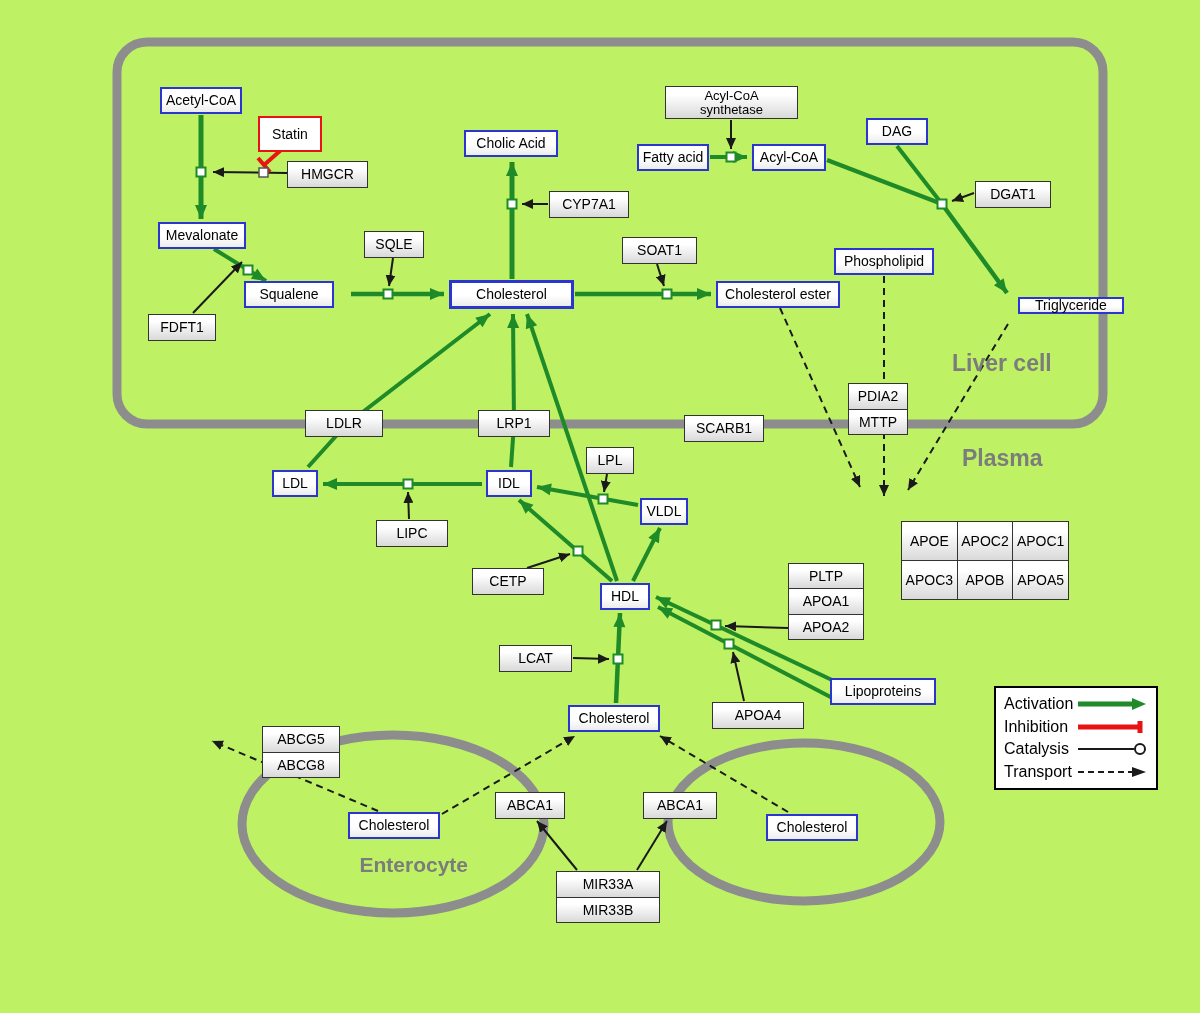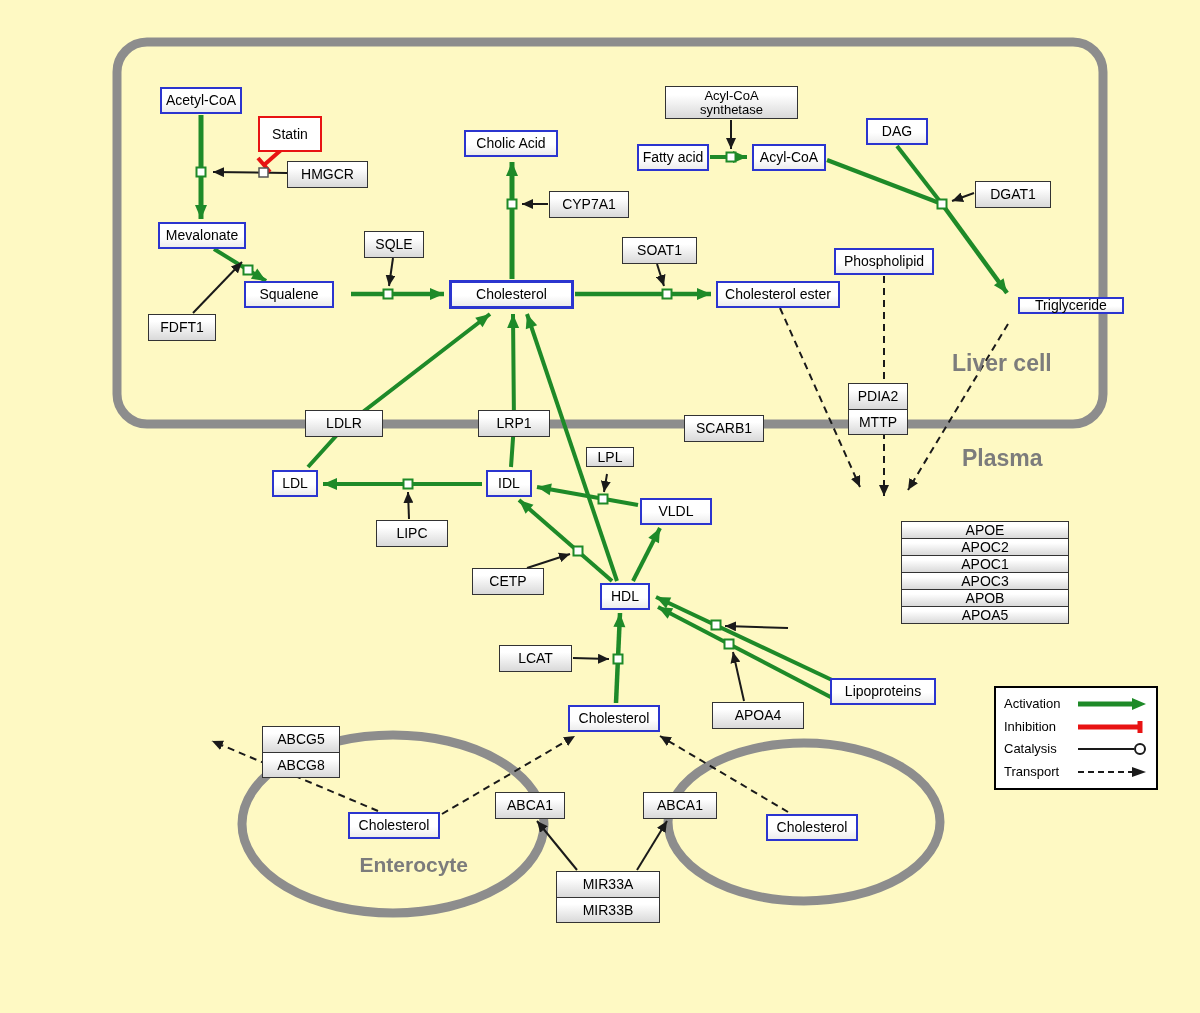--- a/index.html
+++ b/index.html
@@ -1,42 +1,42 @@
 <!DOCTYPE html>
 <html style="--c-activation: #1e8a28; --c-inhibition: #e81313; --c-metabolite_border: #2b35cf; --c-region: #8d8d8d;"><head>
 <meta charset="utf-8">
 <style>
   *{box-sizing:border-box;margin:0;padding:0}
   body{background:#fff}
-  .canvas{position:relative;width:1200px;height:1013px;background:#fef9c3;font-family:"Liberation Sans",sans-serif;overflow:hidden}
+  .canvas{position:relative;width:1200px;height:1013px;background:#bef264;font-family:"Liberation Sans",sans-serif;overflow:hidden}
   svg.edges{position:absolute;left:0;top:0}
   .regions *{fill:none;stroke:var(--c-region,#8d8d8d);stroke-width:9}
   .dash line{stroke:#1a1a1a;stroke-width:2;stroke-dasharray:7 5;fill:none}
   .act line,.act polyline{stroke:var(--c-activation,#1e8a28);fill:none}
   .cat line{stroke:#1a1a1a;stroke-width:2}
   .inh line{stroke:var(--c-inhibition,#e81313);stroke-width:4}
   .rn rect{fill:#fff;stroke:var(--c-activation,#1e8a28);stroke-width:2}
   .anchor{fill:#fff;stroke:#555;stroke-width:1.5}
   .fill-act{fill:var(--c-activation,#1e8a28)}
   .fill-blk{fill:#1a1a1a}
   .box{position:absolute;display:flex;align-items:center;justify-content:center;font-size:14px;color:#000;text-align:center;background:#fff;line-height:1.05}
   .m{border:2px solid var(--c-metabolite_border,#2b35cf);background:linear-gradient(180deg,#ffffff 55%,#ececec)}
   .m.thick{border-width:3px}
   .e{border:1px solid #333;background:linear-gradient(180deg,#ffffff 25%,#d9d9d9)}
   .r{border:2px solid var(--c-inhibition,#e81313)}
   .twolines{flex-direction:column;font-size:13px}
   .stack{position:absolute;display:flex;flex-direction:column}
   .stack .row{flex:1;display:flex;align-items:center;justify-content:center;border:1px solid #333;background:linear-gradient(180deg,#ffffff 25%,#d9d9d9);font-size:14px;margin-top:-1px}
   .stack .row:first-child{margin-top:0}
-  .apo{position:absolute;display:grid;grid-template-columns:1fr}
+  .apo{position:absolute;display:grid;grid-template-columns:1fr 1fr 1fr}
   .apo .cell{border:1px solid #333;background:linear-gradient(180deg,#ffffff 25%,#d9d9d9);display:flex;align-items:center;justify-content:center;font-size:14px;margin-left:-1px;margin-top:-1px}
   .region-label{position:absolute;font-weight:bold;color:#7c7c7c;font-size:23px}
   .region-label.small{font-size:21px;text-align:right}
   .legend{position:absolute;border:2px solid #000;background:#fff;display:flex;flex-direction:column;justify-content:space-around;padding:5px 0}
-  .lrow{display:flex;justify-content:space-between;align-items:flex-start;padding:1px 8px;font-size:13px;color:#000}
+  .lrow{display:flex;justify-content:space-between;align-items:center;padding:1px 8px;font-size:16px;color:#000}
   .lg-act{stroke:var(--c-activation,#1e8a28);stroke-width:5}
   .lg-inh{stroke:var(--c-inhibition,#e81313);stroke-width:5}
   .lg-cat{stroke:#1a1a1a;stroke-width:2}
   .lg-circ{fill:#fff;stroke:#1a1a1a;stroke-width:2}
   .lg-dash{stroke:#1a1a1a;stroke-width:2;stroke-dasharray:6 4}
 </style>
 </head>
 <body>
 
 <div class="canvas">
@@ -136,21 +136,21 @@
   <div class="box m" style="left:752px;top:144px;width:74px;height:27px">Acyl-CoA</div>
   <div class="box m" style="left:866px;top:118px;width:62px;height:27px">DAG</div>
   <div class="box m" style="left:158px;top:222px;width:88px;height:27px">Mevalonate</div>
   <div class="box m" style="left:244px;top:281px;width:90px;height:27px">Squalene</div>
   <div class="box m thick" style="left:449px;top:280px;width:125px;height:29px">Cholesterol</div>
   <div class="box m" style="left:716px;top:281px;width:124px;height:27px">Cholesterol ester</div>
   <div class="box m" style="left:834px;top:248px;width:100px;height:27px">Phospholipid</div>
   <div class="box m" style="left:1018px;top:297px;width:106px;height:17px">Triglyceride</div>
   <div class="box m" style="left:272px;top:470px;width:46px;height:27px">LDL</div>
   <div class="box m" style="left:486px;top:470px;width:46px;height:27px">IDL</div>
-  <div class="box m" style="left:640px;top:498px;width:72px;height:27px">VLDL</div>
+  <div class="box m" style="left:640px;top:498px;width:48px;height:27px">VLDL</div>
   <div class="box m" style="left:600px;top:583px;width:50px;height:27px">HDL</div>
   <div class="box m" style="left:830px;top:678px;width:106px;height:27px">Lipoproteins</div>
   <div class="box m" style="left:568px;top:705px;width:92px;height:27px">Cholesterol</div>
   <div class="box m" style="left:348px;top:812px;width:92px;height:27px">Cholesterol</div>
   <div class="box m" style="left:766px;top:814px;width:92px;height:27px">Cholesterol</div>
 
   <div class="box r" style="left:258px;top:116px;width:64px;height:36px">Statin</div>
 
   <div class="box e" style="left:287px;top:161px;width:81px;height:27px">HMGCR</div>
   <div class="box e twolines" style="left:665px;top:86px;width:133px;height:33px">
@@ -158,31 +158,36 @@
     <span>synthetase</span>
   </div>
   <div class="box e" style="left:975px;top:181px;width:76px;height:27px">DGAT1</div>
   <div class="box e" style="left:364px;top:231px;width:60px;height:27px">SQLE</div>
   <div class="box e" style="left:549px;top:191px;width:80px;height:27px">CYP7A1</div>
   <div class="box e" style="left:622px;top:237px;width:75px;height:27px">SOAT1</div>
   <div class="box e" style="left:148px;top:314px;width:68px;height:27px">FDFT1</div>
   <div class="box e" style="left:305px;top:410px;width:78px;height:27px">LDLR</div>
   <div class="box e" style="left:478px;top:410px;width:72px;height:27px">LRP1</div>
   <div class="box e" style="left:684px;top:415px;width:80px;height:27px">SCARB1</div>
-  <div class="box e" style="left:586px;top:447px;width:48px;height:20px">LPL</div>
+  <div class="box e" style="left:586px;top:447px;width:48px;height:27px">LPL</div>
   <div class="box e" style="left:376px;top:520px;width:72px;height:27px">LIPC</div>
   <div class="box e" style="left:472px;top:568px;width:72px;height:27px">CETP</div>
   <div class="box e" style="left:499px;top:645px;width:73px;height:27px">LCAT</div>
   <div class="box e" style="left:712px;top:702px;width:92px;height:27px">APOA4</div>
   <div class="box e" style="left:495px;top:792px;width:70px;height:27px">ABCA1</div>
   <div class="box e" style="left:643px;top:792px;width:74px;height:27px">ABCA1</div>
 
   <div class="stack" style="left:848px;top:383px;width:60px;height:52px">
     <div class="row">PDIA2</div>
     <div class="row">MTTP</div>
+  </div>
+  <div class="stack" style="left:788px;top:563px;width:76px;height:77px">
+    <div class="row">PLTP</div>
+    <div class="row">APOA1</div>
+    <div class="row">APOA2</div>
   </div>
   <div class="stack" style="left:262px;top:726px;width:78px;height:52px">
     <div class="row">ABCG5</div>
     <div class="row">ABCG8</div>
   </div>
   <div class="stack" style="left:556px;top:871px;width:104px;height:52px">
     <div class="row">MIR33A</div>
     <div class="row">MIR33B</div>
   </div>
 

